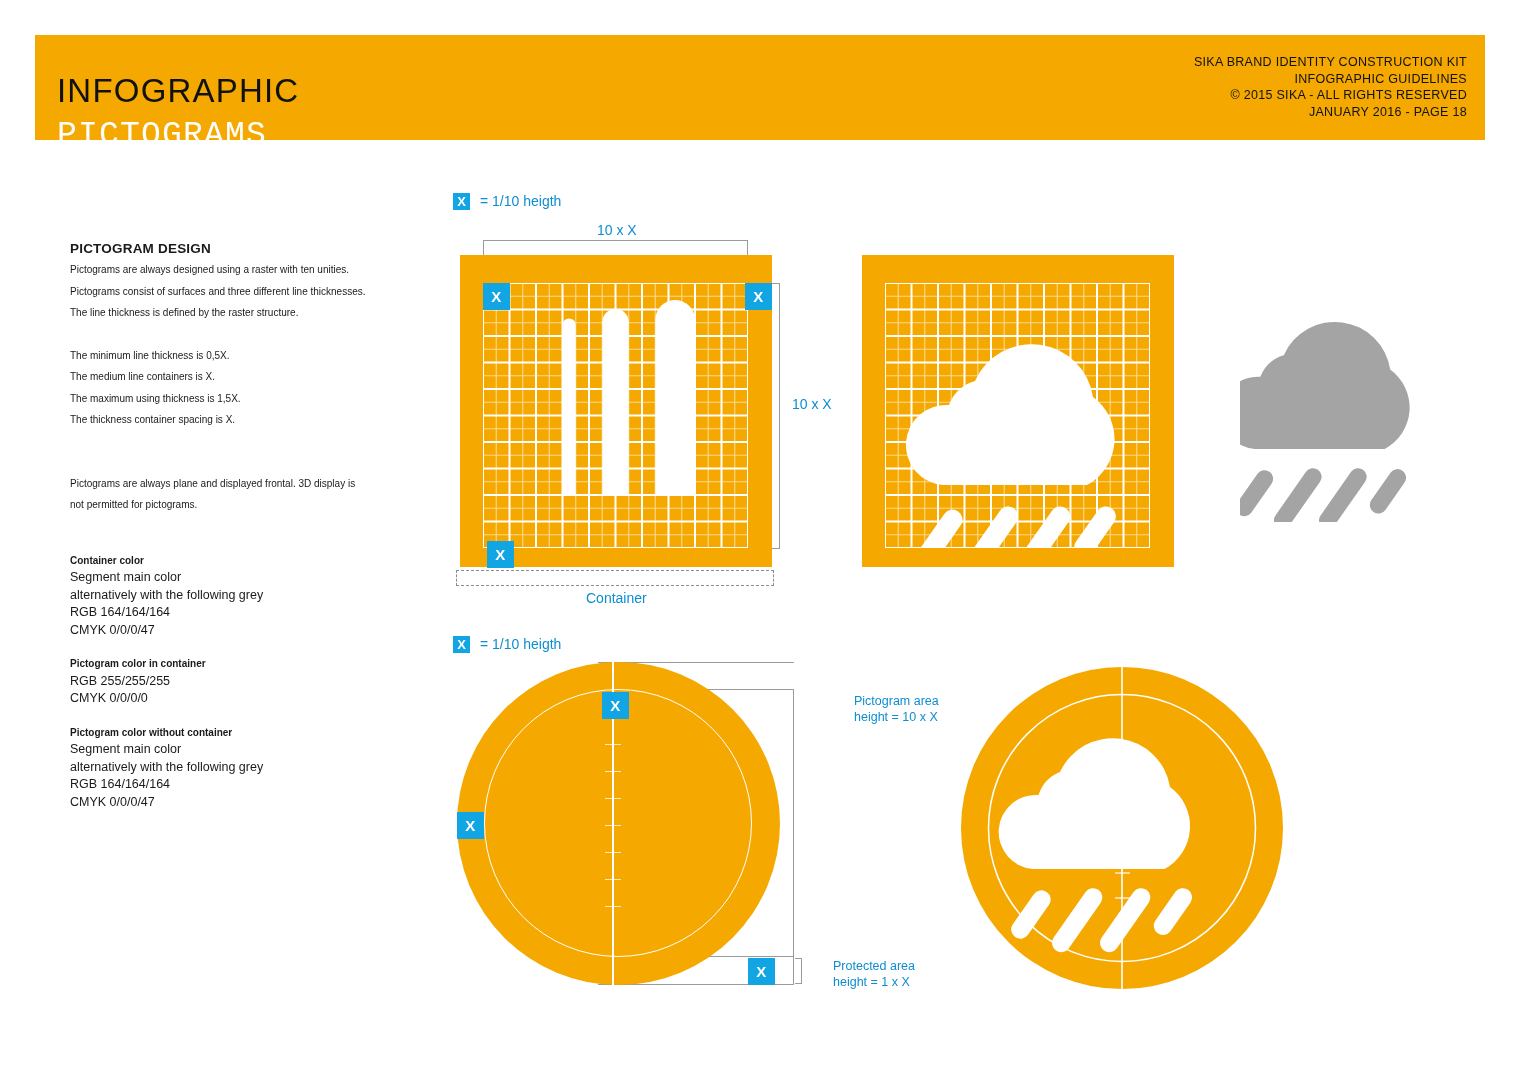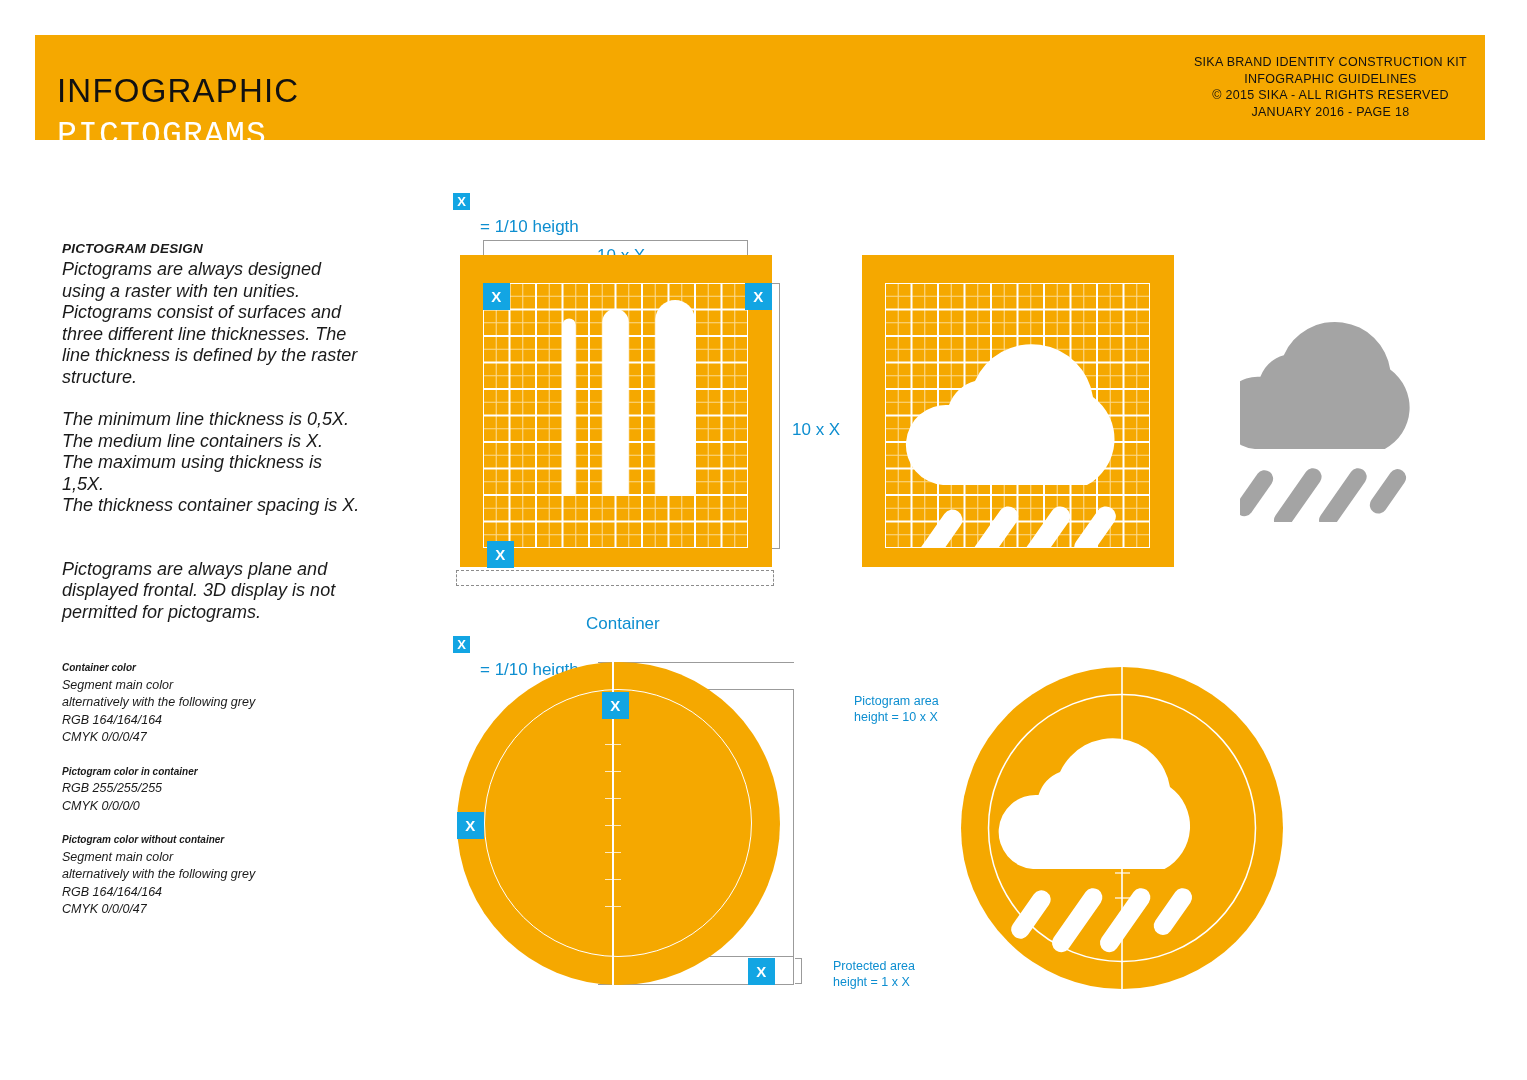--- a/index.html
+++ b/index.html
@@ -23,42 +23,42 @@
     font-size:33px;letter-spacing:1.2px;color:#111;
     font-weight:400;line-height:1;
   }
   .hdr-title2{
     position:absolute;left:22px;top:84px;
     font-size:33px;letter-spacing:1.2px;color:#ffffff;
     font-weight:400;line-height:1;font-family:Liberation Mono, monospace;
   }
   .hdr-right{
     position:absolute;right:18px;top:19px;
-    text-align:center;font-size:12.5px;line-height:16.5px;
+    text-align:right;font-size:12.5px;line-height:16.5px;
     color:#111;letter-spacing:0.3px;
   }
   .hdr-right div{white-space:nowrap;}
 
   
-  .leftcol{position:absolute;left:62px;top:240px;width:300px;font-style:italic;}
+  .leftcol{position:absolute;left:70px;top:240px;width:300px;}
   .h-bold{font-size:13.5px;font-weight:bold;letter-spacing:.2px;margin:0 0 2px 0;line-height:17px;}
-  .para{font-size:18px;line-height:21.5px;margin:0;}
+  .para{font-size:10px;line-height:21.5px;margin:0;}
   .gap{height:21px;}
   .gap-sm{height:16px;}
   .block-small{font-size:12.5px;line-height:17.5px;}
   .block-small .t-bold{font-weight:bold;font-size:10px;}
 
   
   .xbadge{
     position:absolute;background:#12A5E3;color:#fff;
     font-size:15px;font-weight:bold;line-height:1;
     display:flex;align-items:center;justify-content:center;
     letter-spacing:0;
   }
-  .blue-txt{color:#0d8ed0;font-size:17px;line-height:17px;white-space:nowrap;margin-top:25px;}
+  .blue-txt{color:#0d8ed0;font-size:14px;line-height:17px;white-space:nowrap;}
   .blue-txt2{color:#0d8ed0;font-size:12.5px;line-height:16px;}
   .gline{position:absolute;background:#9b9b9b;}
   .dashbox{position:absolute;border:1px dashed #8c8c8c;}
 
   .orange-sq{position:absolute;background:#F5A800;}
   .grid-layer{position:absolute;overflow:hidden;}
 
   .circ{position:absolute;border-radius:50%;}
   .ring{position:absolute;border-radius:50%;border:1.4px solid #ffffff;}
   .tick{position:absolute;background:#ffffff;}

